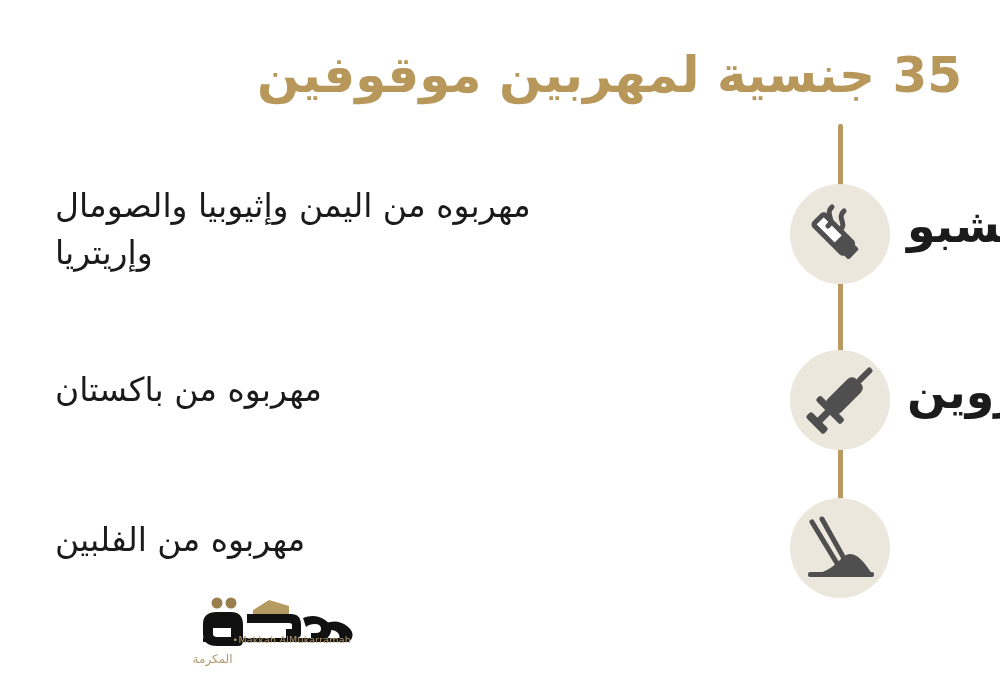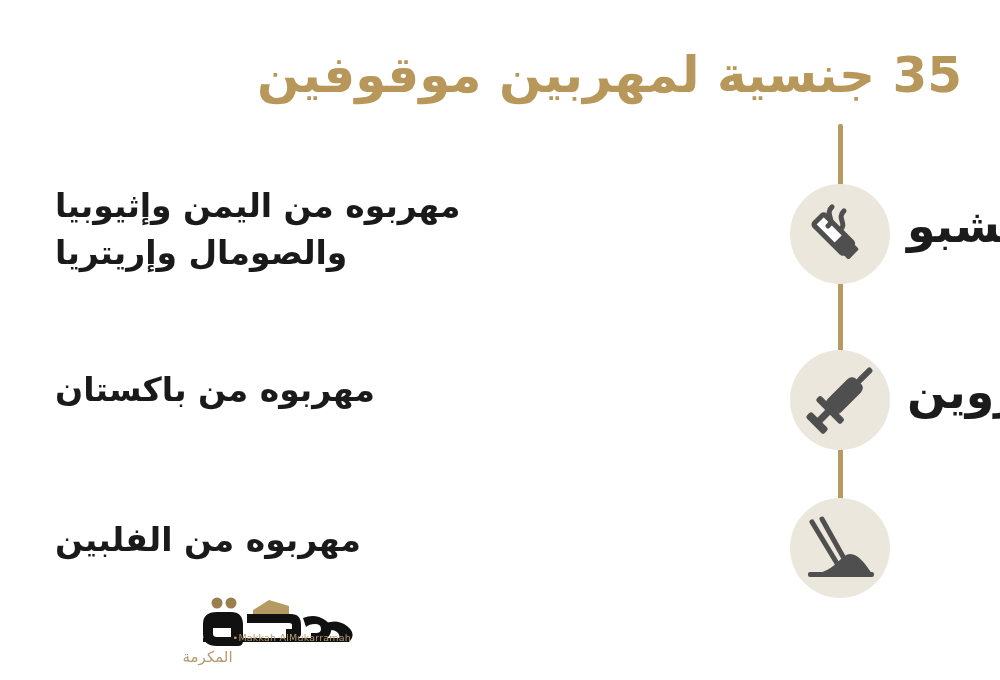--- a/index.html
+++ b/index.html
@@ -53,21 +53,21 @@
   .row-3{top:495px;}
 
   .desc{
     position:absolute;
     right:405px;            
     top:0;
     width:540px;
     text-align:left;        
     direction:rtl;
     font-size:33px;
-    font-weight:700;
+    font-weight:400;
     color:#1a1a1a;
     line-height:1.42;
   }
   .row-1 .desc{top:-2px;text-align:left;}
   .row-2 .desc{top:22px;}
   .row-3 .desc{top:22px;}
 
   .icon-wrap{
     position:absolute;
     left:601px;
@@ -115,21 +115,21 @@
     width:150px;
     font-size:9.5px;
     color:#b39a6d;
     direction:rtl;
     display:flex;
     justify-content:space-between;
     align-items:center;
     letter-spacing:.2px;
   }
   .logo-tag span{white-space:nowrap;}
-  .logo-tag .ar{font-size:15px;letter-spacing:1px;margin-top:40px;}
+  .logo-tag .ar{font-size:12px;letter-spacing:1px;margin-top:40px;}
 </style>
 </head>
 <body>
 
 <div class="canvas">
 
   <div class="title">35 جنسية لمهربين موقوفين</div>
 
   <div class="connector"></div>
 

